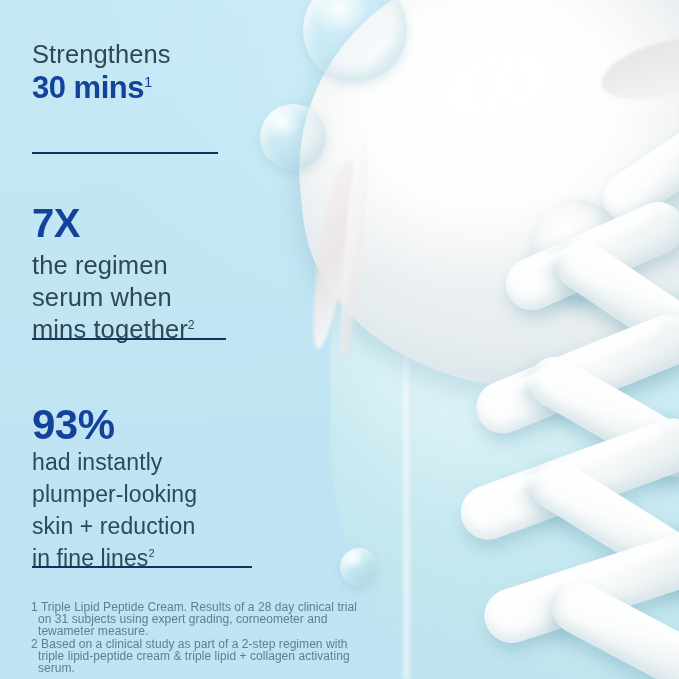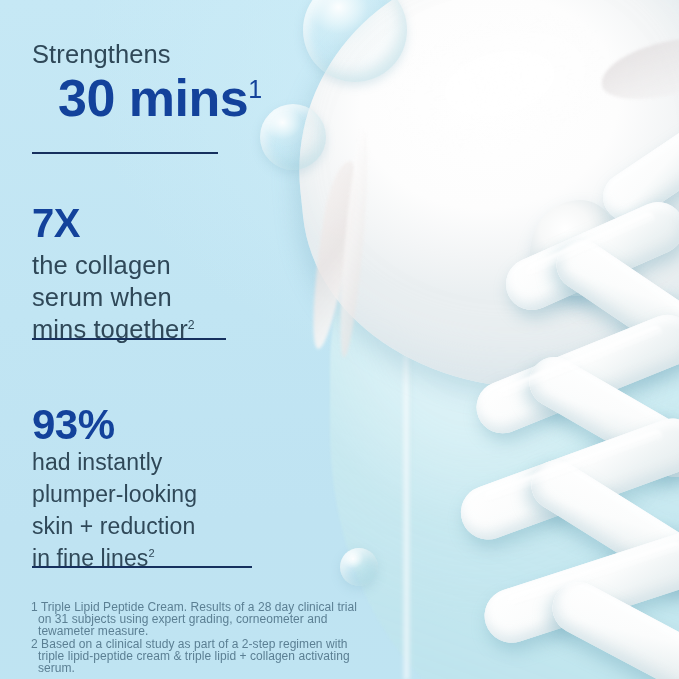--- a/index.html
+++ b/index.html
@@ -199,22 +199,22 @@
   }
   .rule {
     position: absolute;
     left: 32px;
     height: 2px;
     background: #16305e;
   }
 
   
   #claim-1 { top: 38px; }
-  #claim-1 .lede { font-size: 25.5px; line-height: 32px; }
-  #claim-1 .stat { font-size: 52px; margin-top: 2px; margin-left: 26px; }
+  #claim-1 .lede { font-size: 25.5px; line-height: 32px; text-align: center; }
+  #claim-1 .stat { font-size: 31px; margin-top: 2px; }
   #rule-1 { top: 152px; width: 186px; }
 
   
   #claim-2 { top: 203px; }
   #claim-2 .stat { font-size: 40px; }
   #claim-2 .lede { font-size: 25.5px; line-height: 32px; margin-top: 6px; }
   #rule-2 { top: 338px; width: 194px; }
 
   
   #claim-3 { top: 404px; }
@@ -282,21 +282,21 @@
       <span class="lede">
         <span>Strengthens</span><br>
       </span>
       <span class="stat"><span>30 mins</span><sup>1</sup></span>
     </div>
     <div class="rule" id="rule-1"></div>
 
     <div class="claim" id="claim-2">
       <span class="stat">7X</span>
       <span class="lede">
-        <span>the collagen</span><br>
+        <span>the regimen</span><br>
         <span>serum when</span><br>
         <span>mins together</span><sup>2</sup>
       </span>
     </div>
     <div class="rule" id="rule-2"></div>
 
     <div class="claim" id="claim-3">
       <span class="stat">93%</span>
       <span class="lede">
         <span>had instantly</span><br>

